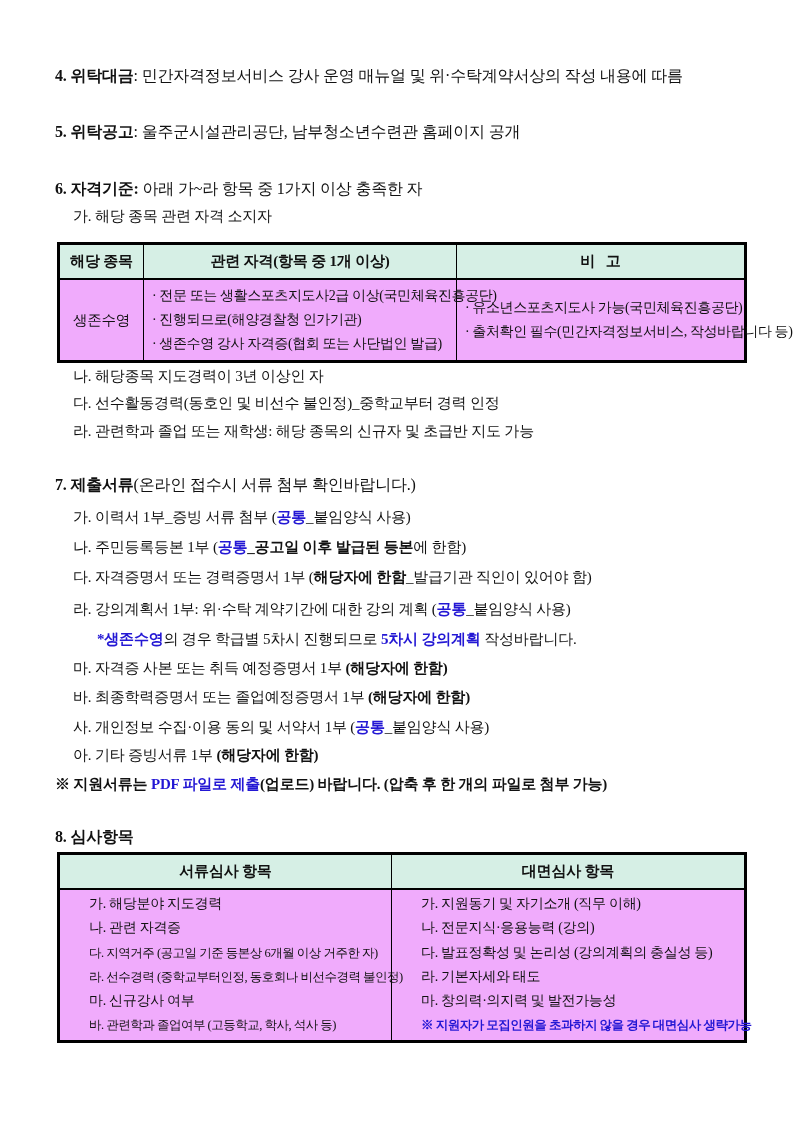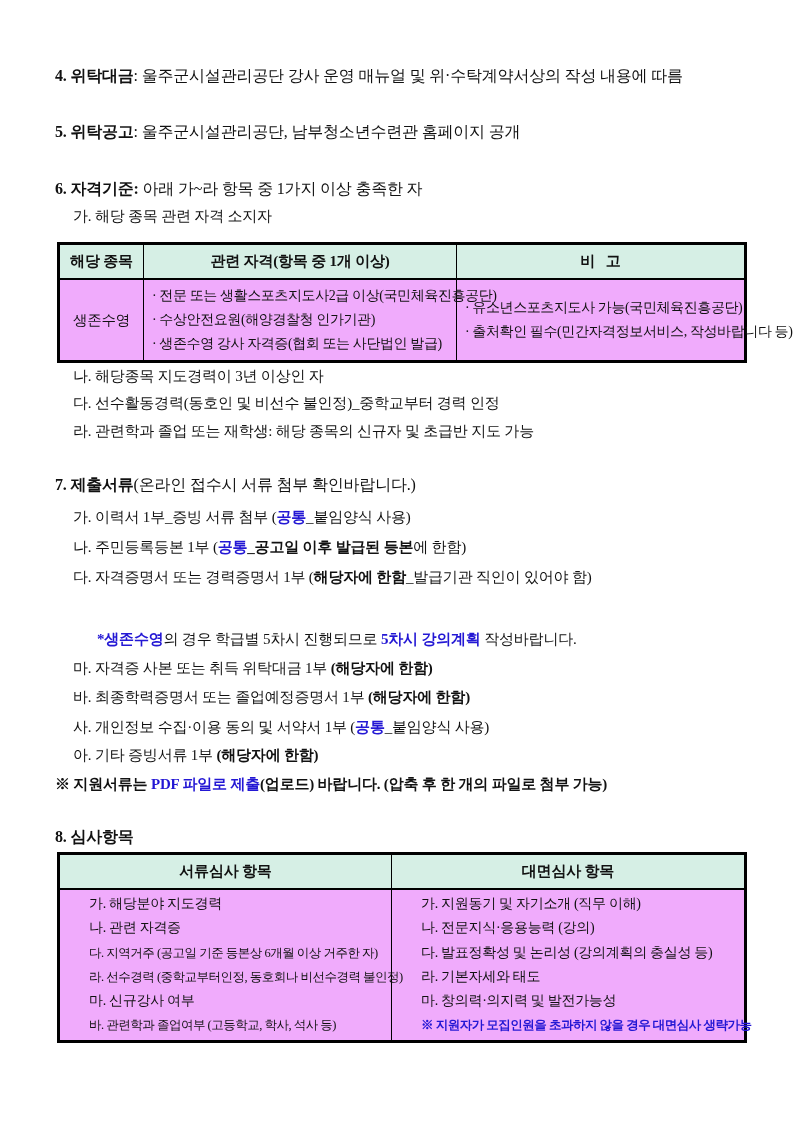--- a/index.html
+++ b/index.html
@@ -45,21 +45,21 @@
   .review td{vertical-align:top;padding:2px 16px;}
   .review .cell-line{font-size:14px;line-height:24.3px;white-space:nowrap;padding-left:13px;letter-spacing:-0.3px;}
   .review .cell-line.sm{font-size:12.5px;letter-spacing:-0.5px;}
   .review .cell-line.note{font-weight:bold;color:var(--accent-blue,#2317d4);}
 </style>
 </head>
 <body>
 
 <div class="page">
 
-  <div class="line heading lmargin" style="top:66px;"><span class="b">4. 위탁대금</span><span>: 울주군시설관리공단 강사 운영 매뉴얼 및 위·수탁계약서상의 작성 내용에 따름</span></div>
+  <div class="line heading lmargin" style="top:66px;"><span class="b">4. 위탁대금</span><span>: 민간자격정보서비스 강사 운영 매뉴얼 및 위·수탁계약서상의 작성 내용에 따름</span></div>
 
   <div class="line heading lmargin" style="top:122px;"><span class="b">5. 위탁공고</span><span>: 울주군시설관리공단, 남부청소년수련관 홈페이지 공개</span></div>
 
   <div class="line heading lmargin" style="top:179px;"><span class="b">6. 자격기준: </span><span class="u">아래 가~라 항목 중 1가지 이상 충족한 자</span></div>
   <div class="line indent1" style="top:206px;">가. 해당 종목 관련 자격 소지자</div>
 
   <table class="doc-table qual">
     <colgroup>
         <col class="c1">
         <col class="c2">
@@ -70,41 +70,42 @@
         <th>해당 종목</th>
         <th>관련 자격(항목 중 1개 이상)</th>
         <th>비   고</th>
       </tr>
     </thead>
     <tbody>
       <tr>
         <td class="sport">생존수영</td>
         <td>
           <div class="cell-line">· 전문 또는 생활스포츠지도사2급 이상(국민체육진흥공단)</div>
-          <div class="cell-line">· 수상안전요원(해양경찰청 인가기관)</div>
+          <div class="cell-line">· 진행되므로(해양경찰청 인가기관)</div>
           <div class="cell-line">· 생존수영 강사 자격증(협회 또는 사단법인 발급)</div>
         </td>
         <td>
           <div class="cell-line">· 유소년스포츠지도사 가능(국민체육진흥공단)</div>
           <div class="cell-line">· 출처확인 필수(민간자격정보서비스, 작성바랍니다 등)</div>
         </td>
       </tr>
     </tbody>
   </table>
 
   <div class="line indent1" style="top:366px;">나. 해당종목 지도경력이 3년 이상인 자</div>
   <div class="line indent1" style="top:393px;">다. 선수활동경력(동호인 및 비선수 불인정)_중학교부터 경력 인정</div>
   <div class="line indent1" style="top:421px;">라. 관련학과 졸업 또는 재학생: 해당 종목의 신규자 및 초급반 지도 가능</div>
 
   <div class="line heading lmargin" style="top:475px;"><span class="b">7. 제출서류</span><span>(온라인 접수시 서류 첨부 확인바랍니다.)</span></div>
   <div class="line indent1" style="top:507px;"><span>가. 이력서 1부_증빙 서류 첨부 (</span><span class="b blue">공통</span><span>_붙임양식 사용)</span></div>
   <div class="line indent1" style="top:537px;"><span>나. 주민등록등본 1부 (</span><span class="b blue">공통</span><span class="b">_공고일 이후 발급된 등본</span><span>에 한함)</span></div>
   <div class="line indent1" style="top:567px;"><span>다. 자격증명서 또는 경력증명서 1부 (</span><span class="b">해당자에 한함</span><span>_발급기관 직인이 있어야 함)</span></div>
+  <div class="line indent1" style="top:599px;"><span>라. 강의계획서 1부: 위·수탁 계약기간에 대한 강의 계획 (</span><span class="b blue">공통</span><span>_붙임양식 사용)</span></div>
   <div class="line indent2" style="top:629px;"><span class="b blue">*생존수영</span><span>의 경우 학급별 5차시 진행되므로 </span><span class="b blue">5차시 강의계획</span><span> 작성바랍니다.</span></div>
-  <div class="line indent1" style="top:658px;"><span>마. 자격증 사본 또는 취득 위탁대금 1부 </span><span class="b">(해당자에 한함)</span></div>
+  <div class="line indent1" style="top:658px;"><span>마. 자격증 사본 또는 취득 예정증명서 1부 </span><span class="b">(해당자에 한함)</span></div>
   <div class="line indent1" style="top:687px;"><span>바. 최종학력증명서 또는 졸업예정증명서 1부 </span><span class="b">(해당자에 한함)</span></div>
   <div class="line indent1" style="top:717px;"><span>사. 개인정보 수집·이용 동의 및 서약서 1부 (</span><span class="b blue">공통</span><span>_붙임양식 사용)</span></div>
   <div class="line indent1" style="top:745px;"><span>아. 기타 증빙서류 1부 </span><span class="b">(해당자에 한함)</span></div>
   <div class="line lmargin" style="top:774px;"><span class="b">※ </span><span class="b u">지원서류는 </span><span class="b u blue">PDF 파일로 제출</span><span class="b u">(업로드) 바랍니다. (압축 후 한 개의 파일로 첨부 가능)</span></div>
 
   <div class="line heading b lmargin" style="top:827px;">8. 심사항목</div>
 
   <table class="doc-table review">
     <colgroup>
         <col class="c1">

